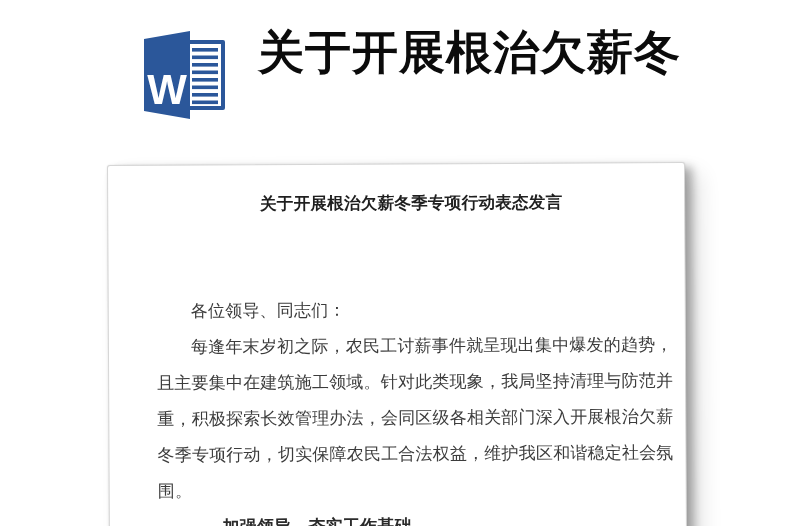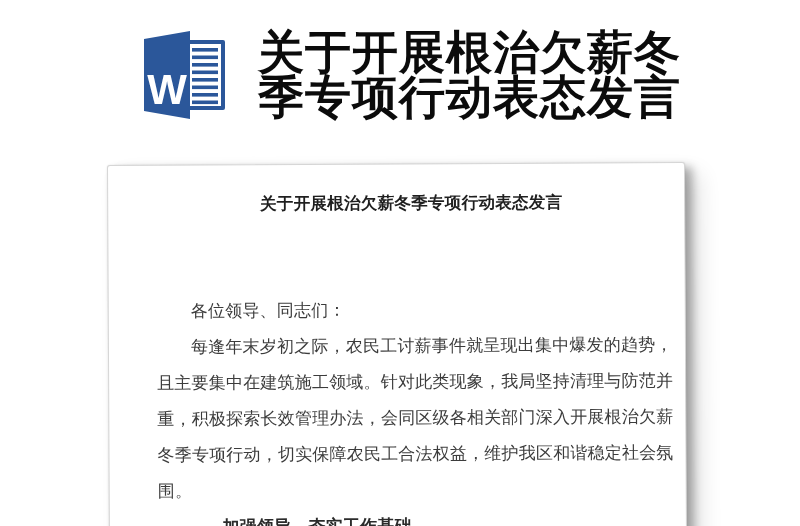--- a/index.html
+++ b/index.html
@@ -65,21 +65,20 @@
       <rect class="stripe" x="50" y="63" width="26" height="3.6"></rect>
       <rect class="stripe" x="50" y="70.5" width="26" height="3.6"></rect>
     </g>
 
     <polygon points="2,9 48,1 48,89 2,81" fill="#2b579a"></polygon>
     <text x="25" y="74" text-anchor="middle" fill="#ffffff" font-size="42" font-weight="bold" font-family="Liberation Sans, DejaVu Sans, sans-serif">W</text>
   </svg>
 
   <h1 class="big-title" style="margin:4px;">
     <span style="display:block">关于开展根治欠薪冬</span>
-    <span style="display:block">季专项行动表态发言</span>
   </h1>
 </div>
 
 <div class="page">
 
   <div class="doc-title">关于开展根治欠薪冬季专项行动表态发言</div>
 
   <div class="doc-body">
     <div class="line indent">各位领导、同志们：</div>
     <div class="line indent">每逢年末岁初之际，农民工讨薪事件就呈现出集中爆发的趋势，</div>

